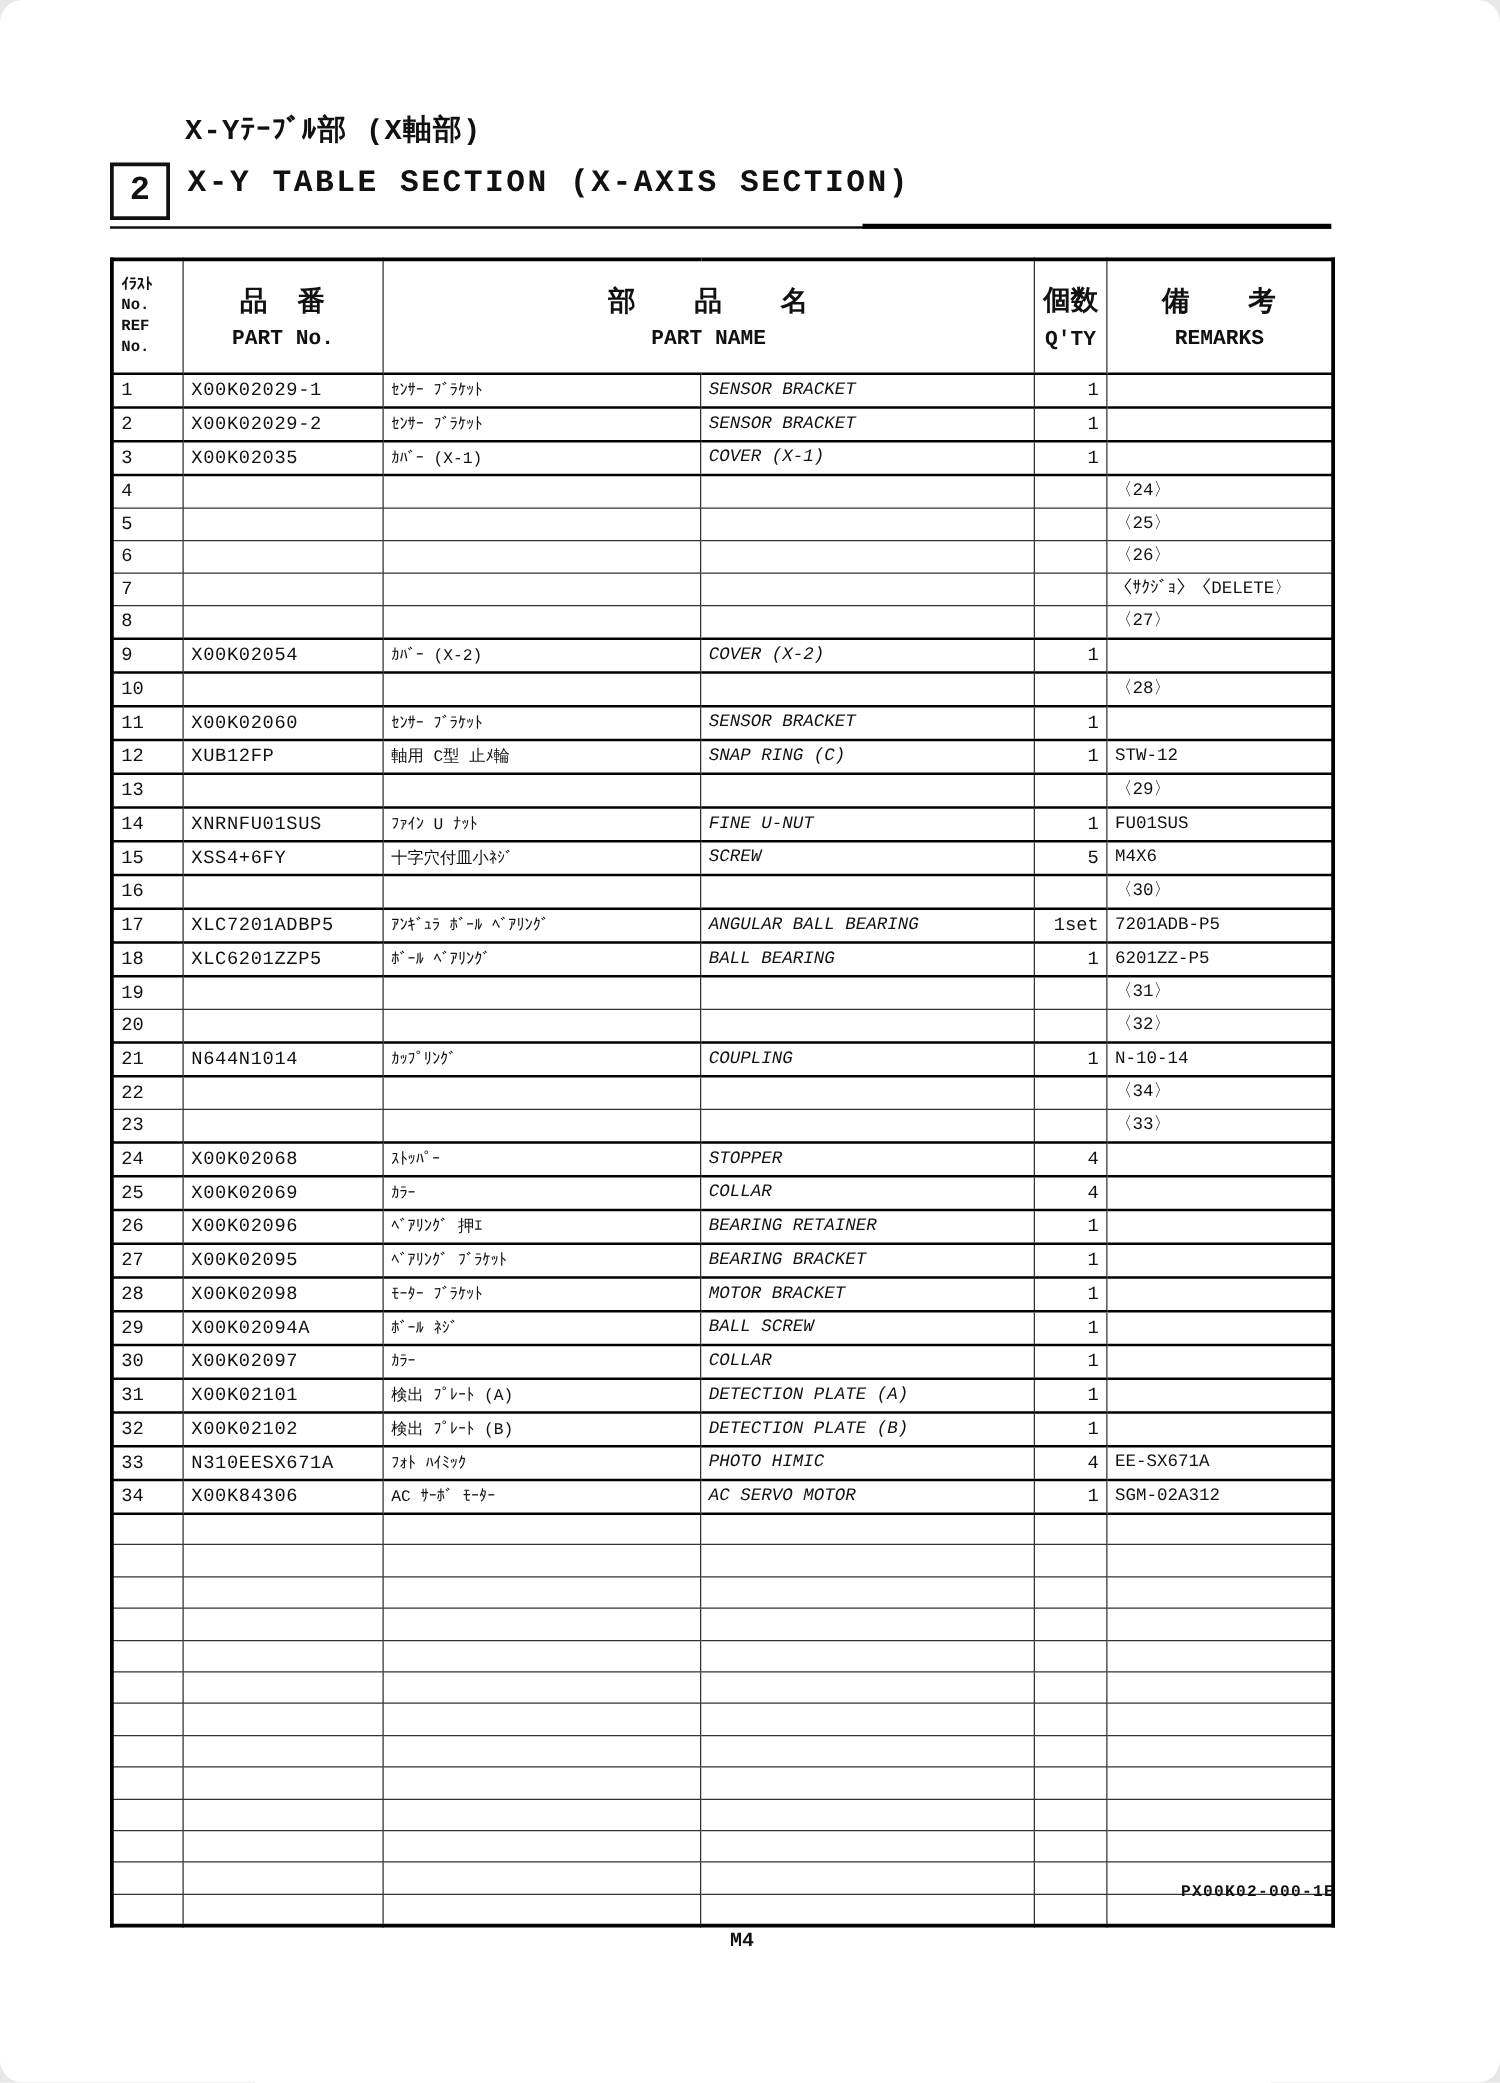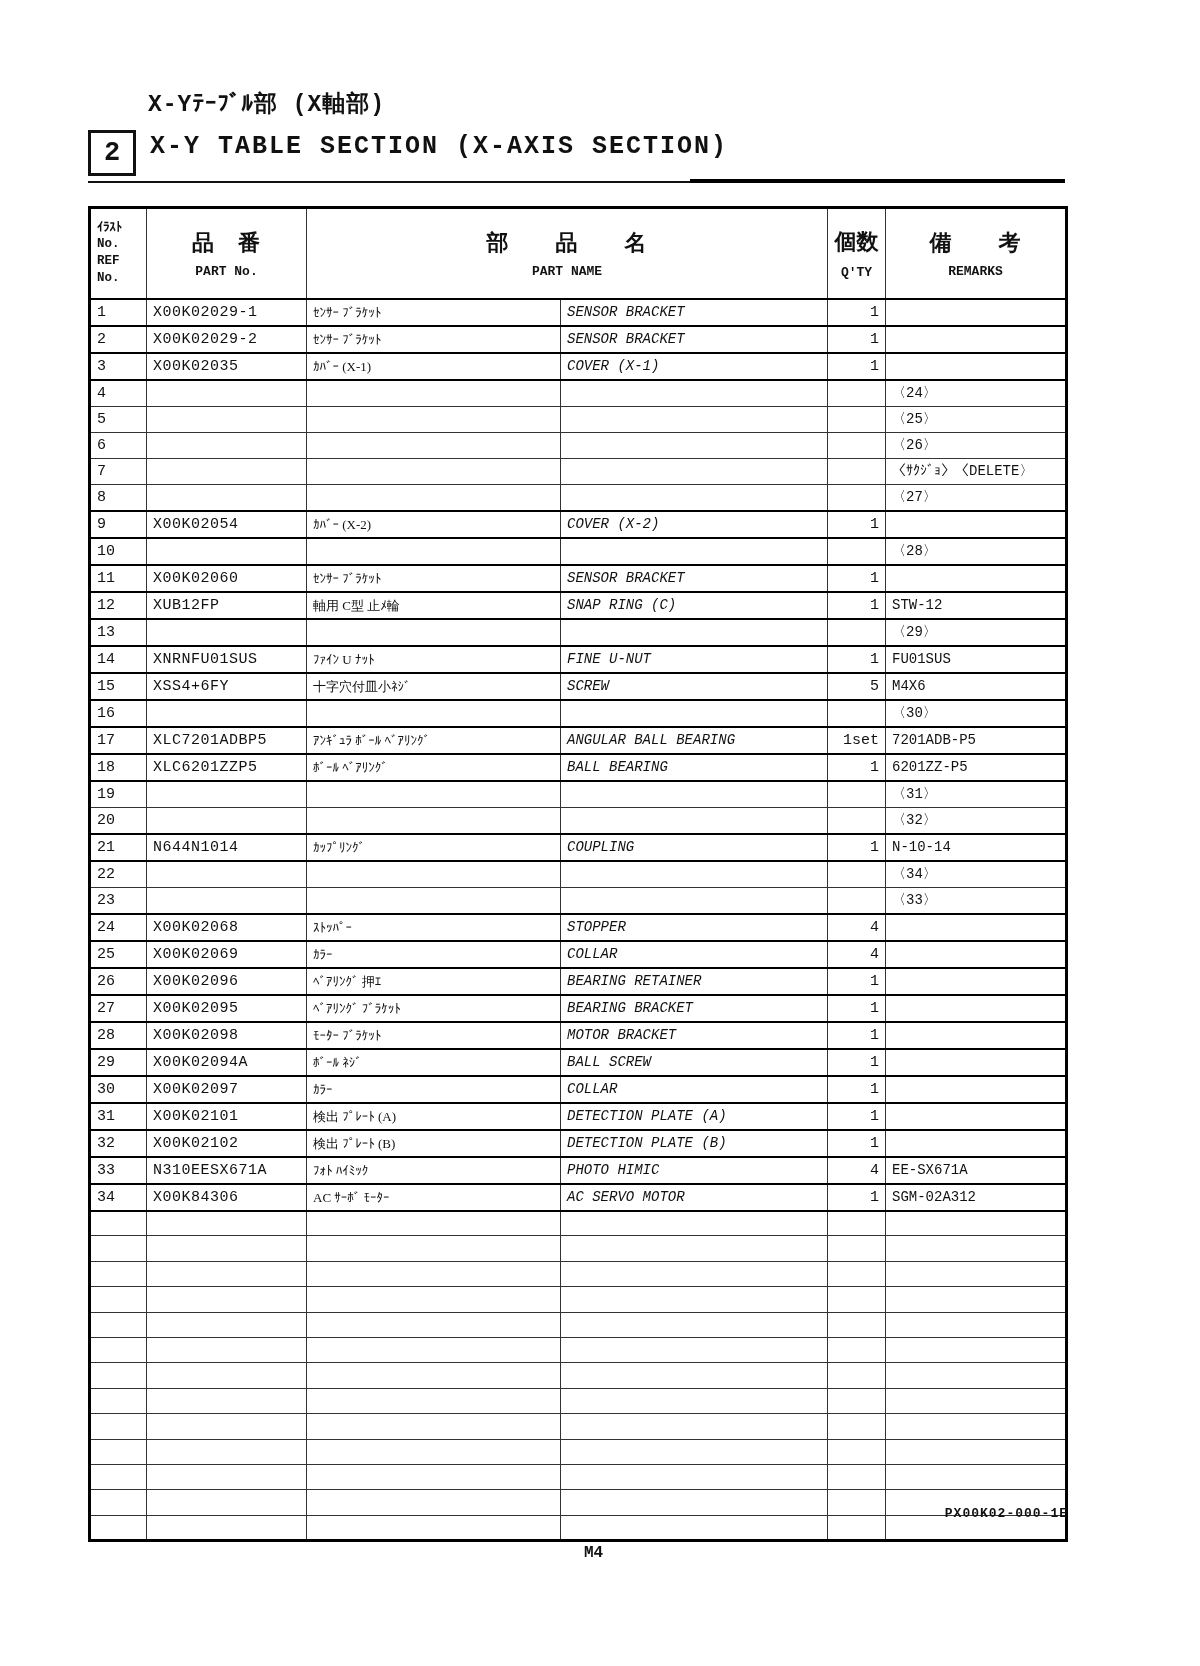--- a/index.html
+++ b/index.html
@@ -3,20 +3,21 @@
 <meta charset="utf-8">
 <style>
   html,body{margin:0;padding:0;background:#e8e8e8;}
   .page{
     position:relative;
     width:1200px;height:1666px;
     background:#ffffff;
     font-family:"Liberation Mono","DejaVu Sans Mono",monospace;
     color:#111;
     overflow:hidden;
+    border-radius:18px;
   }
   .title-jp{
     position:absolute;left:148px;top:88px;
     font-size:23px;font-weight:bold;letter-spacing:1px;white-space:nowrap;
   }
   .section-num-box{
     position:absolute;left:88px;top:130px;width:42px;height:40px;
     border:3px solid #111;
     display:flex;align-items:center;justify-content:center;
     font-size:27px;font-weight:bold;
@@ -37,29 +38,29 @@
     border:1px solid #333;
     padding:0 6px;
     white-space:nowrap;overflow:hidden;
     vertical-align:middle;
   }
   thead tr{height:91px;}
   thead th{border-bottom:3px solid #000;font-weight:bold;text-align:center;}
   th.h-ref{font-size:12.5px;text-align:left;padding:2px 2px;font-weight:bold;}
   th.h-ref div{line-height:1.35;}
   .hdr-jp{font-size:22px;margin-bottom:6px;letter-spacing:1px;}
-  .hdr-en{font-size:13px;font-weight:bold;}
+  .hdr-en{font-size:17px;font-weight:bold;}
   th.h-qty .hdr-jp{letter-spacing:0;margin-bottom:8px;}
 
   tbody tr{height:25.4px;}
   tbody td{font-size:15px;line-height:25px;}
   tbody tr.strong td{border-top:2px solid #000;}
   td.c-ref{padding-left:8px;}
   td.c-partno{letter-spacing:0.5px;}
-  td.c-namejp{font-size:13px;font-family:Liberation Serif, serif;}
+  td.c-namejp{font-size:13px;}
   td.c-nameen{font-size:14px;font-style:italic;}
   td.c-qty{text-align:right;padding-right:8px;}
   td.c-remarks{font-size:14px;padding-left:10px;}
 
   .footer-code{
     position:absolute;right:132px;top:1506px;
     font-size:13px;font-weight:bold;letter-spacing:1px;
   }
   .page-num{
     position:absolute;left:584px;top:1544px;

